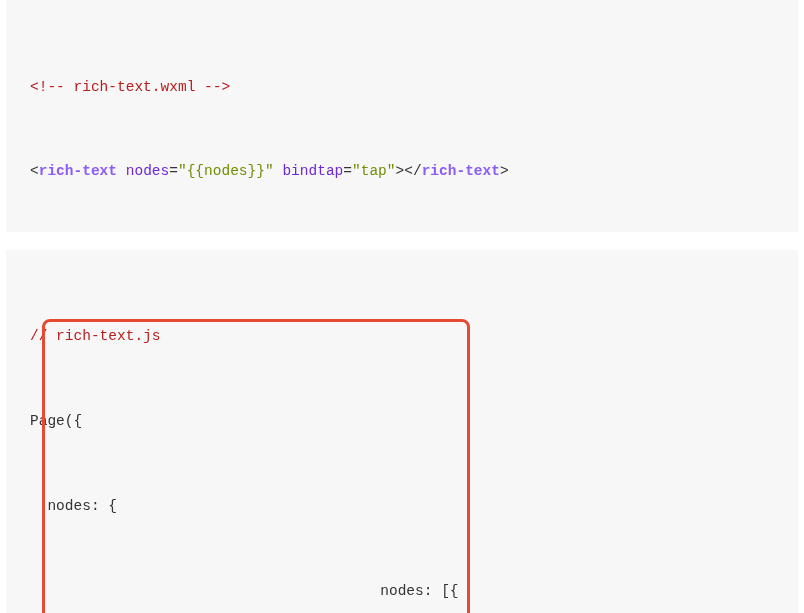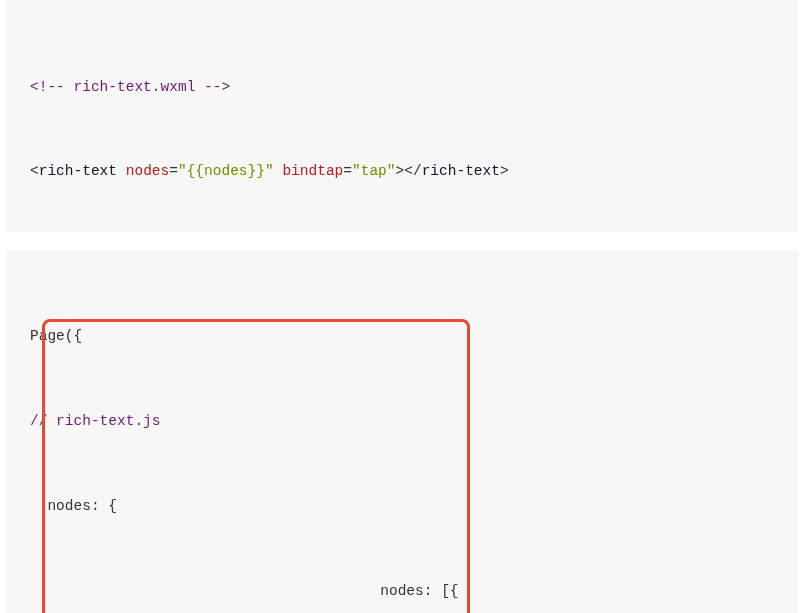--- a/index.html
+++ b/index.html
@@ -18,45 +18,45 @@
     line-height: 1.95;
     color: #333;
     white-space: pre;
     overflow: hidden;
     position: relative;
   }
   .line { display: block; color: #333; }
   .indent1 { padding-left: 2ch; }
   .indent2 { padding-left: 4ch; text-align: center; }
 
-  .tok-comment   { color: #701a75; }
-  .tok-tag       { color: #0f172a; }
+  .tok-comment   { color: #b91c1c; }
+  .tok-tag       { color: #8b5cf6; font-weight: bold; }
   .tok-punct-tag { color: #333; }
-  .tok-attr-name { color: #b91c1c; }
+  .tok-attr-name { color: #6d28d9; }
   .tok-attr-val  { color: #718c00; }
   .tok-default   { color: #333; }
 
   .highlight-box {
     position: absolute;
     border: 3px solid #e64a33;
     border-radius: 8px;
     pointer-events: none;
   }
 </style>
 </head>
 <body>
 
 <div class="code-block">
   <span class="line tok-comment">&lt;!-- rich-text.wxml --&gt;</span>
   <span class="line"><span class="tok-punct-tag">&lt;</span><span class="tok-tag">rich-text</span> <span class="tok-attr-name">nodes</span><span class="tok-default">=</span><span class="tok-attr-val">"{{nodes}}"</span> <span class="tok-attr-name">bindtap</span><span class="tok-default">=</span><span class="tok-attr-val">"tap"</span><span class="tok-punct-tag">&gt;</span><span class="tok-punct-tag">&lt;/</span><span class="tok-tag">rich-text</span><span class="tok-punct-tag">&gt;</span></span>
 </div>
 
 <div class="code-block" style="padding-bottom:0;">
+  <span class="line tok-comment">// rich-text.js</span>
   <span class="line tok-default">Page({</span>
-  <span class="line tok-comment">// rich-text.js</span>
   <span class="line indent1 tok-default">nodes: {</span>
   <span class="line indent2 tok-default">nodes: [{</span>
   
   
   
   
   
   
   
   

